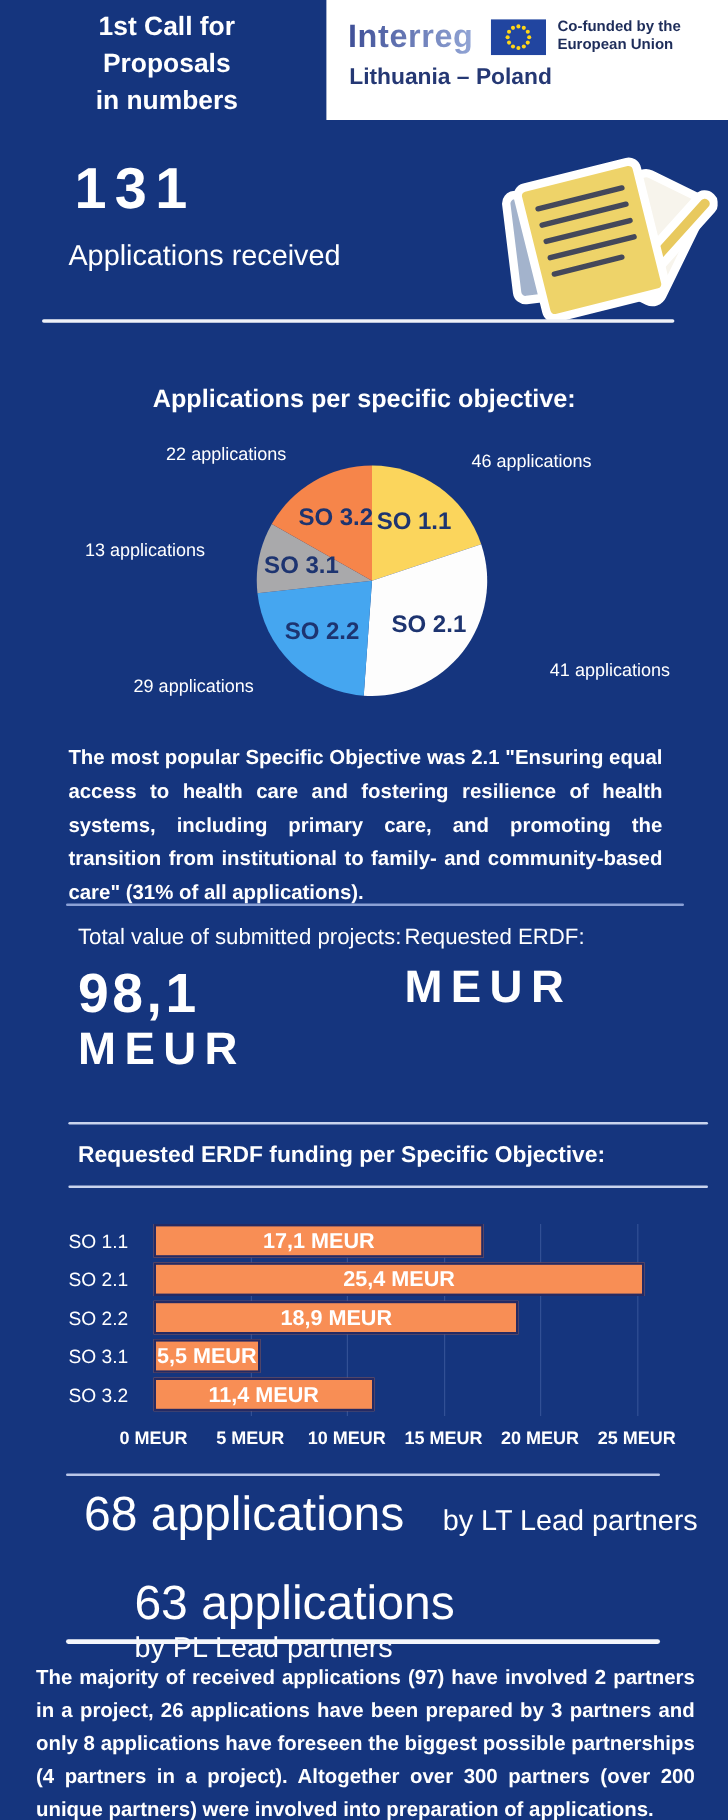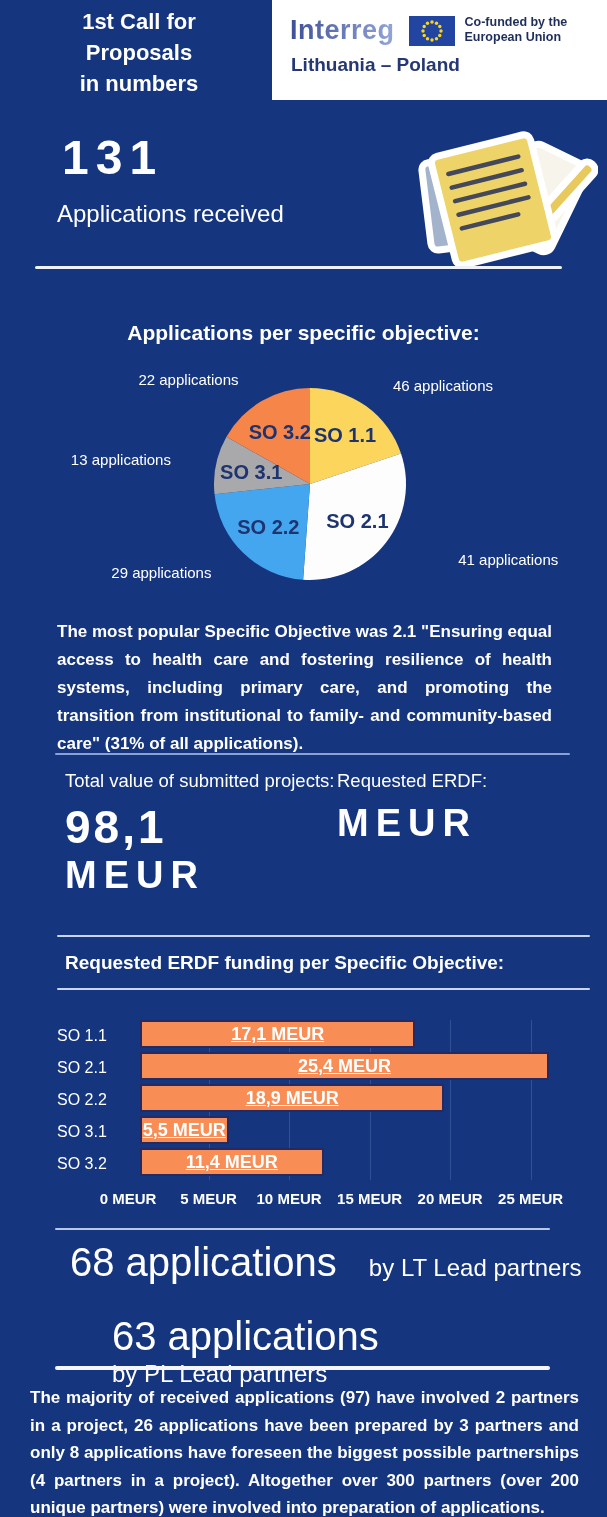--- a/index.html
+++ b/index.html
@@ -66,23 +66,23 @@
   .total-unit{font-size:38px;font-weight:700;letter-spacing:7px;margin-top:2px;}
 
   
   .bar-heading{top:952px;left:65px;font-size:19px;font-weight:700;}
   .bar-chart{top:1020px;left:57px;width:530px;}
   .bar-rows{position:relative;}
   .gridline{position:absolute;top:0;width:1px;background:rgba(185,205,255,.18);}
   .bar-row{display:flex;align-items:center;height:32px;position:relative;}
   .bar-cat{flex:0 0 71px;font-size:16px;font-weight:400;color:#fff;}
   .bar-track{flex:1;position:relative;height:32px;}
-  .bar{position:absolute;left:12px;top:0;height:28px;box-sizing:border-box;
+  .bar{position:absolute;left:0;top:0;height:28px;box-sizing:border-box;
     background:#f88e55;border:2px solid #252a63;
-    display:flex;align-items:center;justify-content:center;text-decoration:underline;}
+    display:flex;align-items:center;justify-content:center;}
   .bar-val{font-size:18px;font-weight:700;color:#fff;white-space:nowrap;}
   .bar-axis{position:relative;margin-left:71px;height:26px;margin-top:10px;}
   .axis-tick{position:absolute;transform:translateX(-50%);
     font-size:15px;font-weight:700;color:#fff;white-space:nowrap;}
 
   
   .lead-row{display:flex;align-items:baseline;}
   .lead1{top:1238px;left:70px;}
   .lead2{top:1312px;left:80px;flex-direction:column;}
   .lead-count{font-size:40px;font-weight:400;line-height:48px;}

